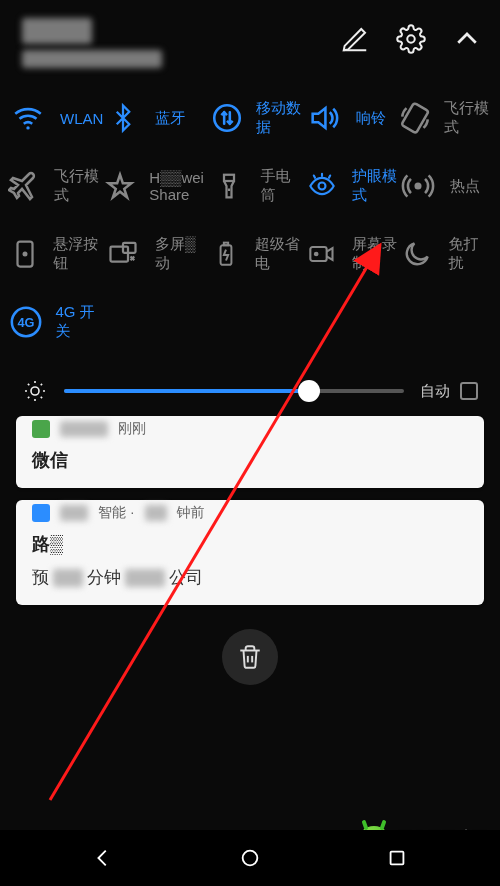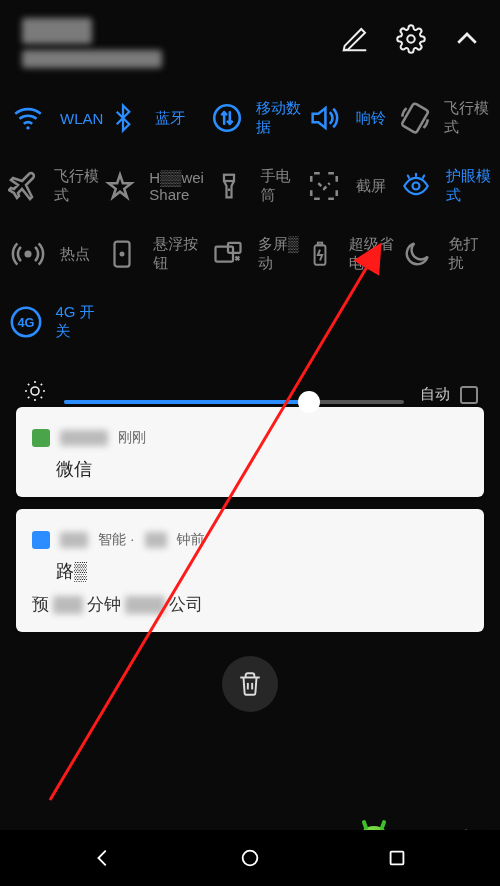--- a/index.html
+++ b/index.html
@@ -49,22 +49,22 @@
   }
   .tile.highlighted::before {
     content:"";
     position:absolute;
     top:-16px;
     width: 92px; height: 92px;
     border: 3px solid #ff1a1a;
     border-radius: 50%;
   }
   .brightness {
-    display:flex; align-items:flex-end; gap: 16px;
-    padding: 28px 22px 3px 22px;
+    display:flex; align-items:center; gap: 16px;
+    padding: 28px 22px 12px 22px;
   }
   .sun-ico { width:26px;height:26px;display:flex;align-items:center;justify-content:center;color:#eee; }
   .slider {
     flex:1; height:4px; background:#555; position:relative; border-radius:2px;
   }
   .slider .fill {
     position:absolute; left:0; top:0; height:100%;
     background:#2b8dff; border-radius:2px;
     width: 72%;
   }
@@ -72,25 +72,25 @@
     position:absolute; top:50%; transform:translate(-50%,-50%);
     left:72%;
     width:22px;height:22px;border-radius:50%;background:#fff;
   }
   .auto-row { display:flex;align-items:center;gap:10px;color:#ccc;font-size:15px;}
   .checkbox {
     width:18px;height:18px;border:2px solid #888;border-radius:3px;
   }
   .notif-area { padding: 0 16px; display:flex;flex-direction:column;gap:12px; }
   .card {
-    background:#f7f7f7; color:#222; border-radius:6px; padding:22px 16px 16px 16px;
+    background:#f7f7f7; color:#222; border-radius:6px; padding:4px 16px 16px 16px;
     box-shadow: 0 1px 3px rgba(0,0,0,.3);
   }
   .card .row1 { display:flex;align-items:center;gap:10px;font-size:14px;color:#666;}
-  .card .title { font-size:18px;font-weight:400;color:#222;margin-top:10px;margin-left:24px;}
+  .card .title { font-size:18px;font-weight:700;color:#222;margin-top:10px;}
   .card .body { font-size:17px;color:#333;margin-top:10px;display:flex;align-items:center;gap:4px;flex-wrap:wrap;}
   .blurchip { display:inline-block; background:#bbb; filter:blur(3px); height:16px; border-radius:2px;}
   .app-ico { width:18px;height:18px;border-radius:3px; background:#4aa54a; }
   .app-ico.blue { background:#2b8dff; }
   .trash-row { display:flex; justify-content:center; padding:24px 0 10px 0;}
   .trash-btn {
     width:56px;height:56px;border-radius:50%;
     background:rgba(255,255,255,.12);
     display:flex;align-items:center;justify-content:center;color:#ddd;
   }
@@ -224,29 +224,20 @@
     <div class="tile">
       <div class="ico">
         <svg width="30" height="36" viewBox="0 0 24 24" fill="none" stroke="#888" stroke-width="1.8">
           <rect x="8" y="3" width="8" height="5"></rect>
           <path d="M8 8l2 4v9h4v-9l2-4"></path>
           <line x1="12" y1="14" x2="12" y2="16"></line>
         </svg>
       </div>
       <span>手电筒</span>
     </div>
-    <div class="tile">
-      <div class="ico">
-        <svg width="34" height="34" viewBox="0 0 24 24" fill="none" stroke="#888" stroke-width="1.8">
-          <path d="M5 3h4M3 5v4M19 3h-4M21 5v4M5 21h4M3 19v-4M19 21h-4M21 19v-4"></path>
-          <path d="M8 10l4 4 4-4" stroke-dasharray="3 2"></path>
-        </svg>
-      </div>
-      <span>截屏</span>
-    </div>
     <div class="tile active">
       <div class="ico">
         <svg width="36" height="28" viewBox="0 0 24 24" fill="none" stroke="#2b8dff" stroke-width="1.8">
           <path d="M2 12s3.5-7 10-7 10 7 10 7-3.5 7-10 7S2 12 2 12z"></path>
           <circle cx="12" cy="12" r="3"></circle>
           <g stroke-linecap="round">
             <line x1="6" y1="5" x2="5" y2="3"></line>
             <line x1="12" y1="3.5" x2="12" y2="1.5"></line>
             <line x1="18" y1="5" x2="19" y2="3"></line>
           </g>
@@ -285,20 +276,30 @@
     </div>
     <div class="tile">
       <div class="ico">
         <svg width="26" height="36" viewBox="0 0 24 24" fill="none" stroke="#888" stroke-width="1.8">
           <rect x="7" y="4" width="10" height="18" rx="2"></rect>
           <rect x="10" y="1.5" width="4" height="2.5"></rect>
           <path d="M12 8l-2 5h4l-2 5"></path>
         </svg>
       </div>
       <span>超级省电</span>
+    </div>
+    <div class="tile">
+      <div class="ico">
+        <svg width="36" height="28" viewBox="0 0 24 24" fill="none" stroke="#888" stroke-width="1.8">
+          <rect x="2" y="6" width="14" height="12" rx="2"></rect>
+          <path d="M16 10l5-3v10l-5-3"></path>
+          <circle cx="7" cy="12" r="2" fill="#888" stroke="none"></circle>
+        </svg>
+      </div>
+      <span>屏幕录制</span>
     </div>
     <div class="tile">
       <div class="ico">
         <svg width="32" height="32" viewBox="0 0 24 24" fill="none" stroke="#888" stroke-width="1.8">
           <path d="M20 14A8 8 0 1 1 10 4a6.5 6.5 0 0 0 10 10z"></path>
         </svg>
       </div>
       <span>免打扰</span>
     </div>
     <div class="tile active">

